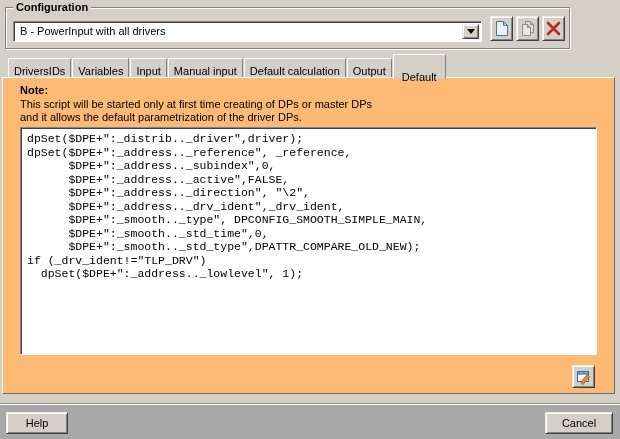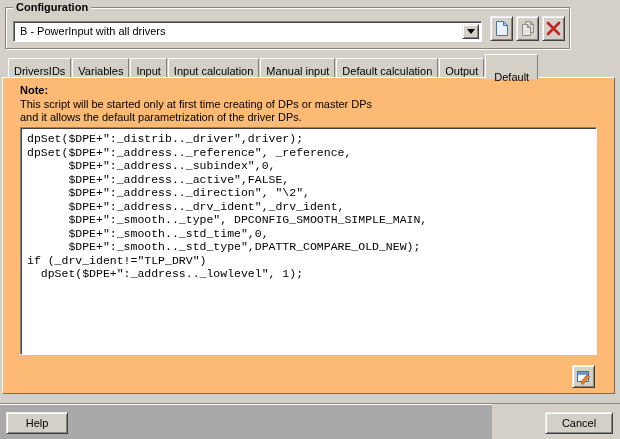--- a/index.html
+++ b/index.html
@@ -76,21 +76,21 @@
   }
   pre.code{
     margin:0;padding:4px 2px 0 6px;
     font-family:"Liberation Mono",monospace;font-size:11.5px;line-height:13.5px;
     white-space:pre;color:#000;
   }
   .editbtn{position:absolute;left:569px;top:287px;width:23px;height:23px;}
   
   .shadowline{position:absolute;left:0;top:403px;width:620px;height:1px;background:#8a8a8a;}
   .bottombar{
-    position:absolute;left:0;top:404px;width:492px;height:35px;
+    position:absolute;left:0;top:404px;width:620px;height:35px;
     background:#a9a9a9;border-top:1px solid #fdfdfd;box-sizing:border-box;
   }
   .btn{position:absolute;top:7px;height:22px;}
   #btn-help{left:6px;width:62px;}
   #btn-create{left:462px;width:78px;}
   #btn-cancel{left:545px;width:68px;}
 </style>
 </head>
 <body>
 
@@ -122,21 +122,20 @@
 <button class="toolbtn btn3d" id="btn-del">
   <svg width="15" height="15" viewBox="0 0 15 15">
     <path d="M2 2 L13 13 M13 2 L2 13" stroke="#c22424" stroke-width="2.6" stroke-linecap="round"></path>
   </svg>
 </button>
 
 <div class="tabs">
   <span class="tab">DriversIDs</span>
   <span class="tab">Variables</span>
   <span class="tab">Input</span>
-  <span class="tab">Input calculation</span>
   <span class="tab">Manual input</span>
   <span class="tab">Default calculation</span>
   <span class="tab">Output</span>
   <span class="tab selected">Default</span>
 </div>
 
 <div class="tabpanel">
   <div class="note">
     <div class="note-title">Note:</div>
     <div>This script will be started only at first time creating of DPs or master DPs</div>

